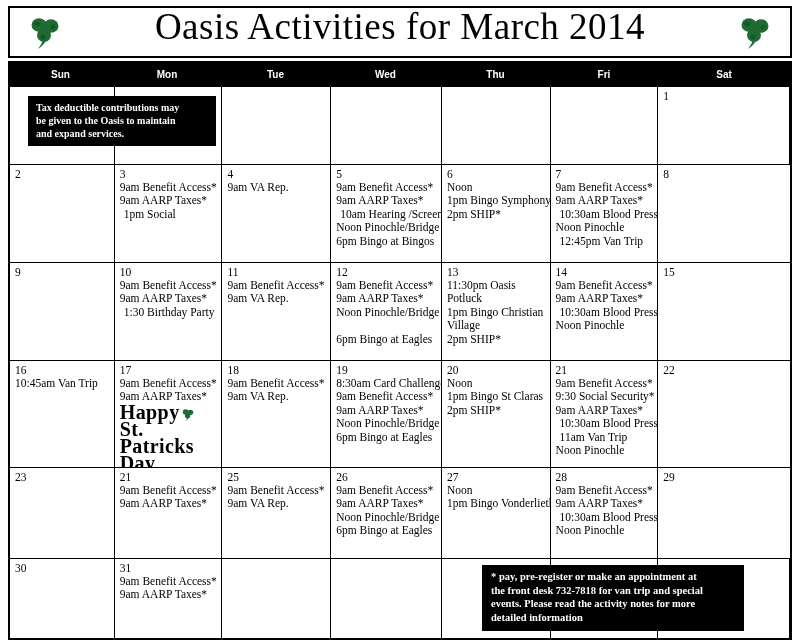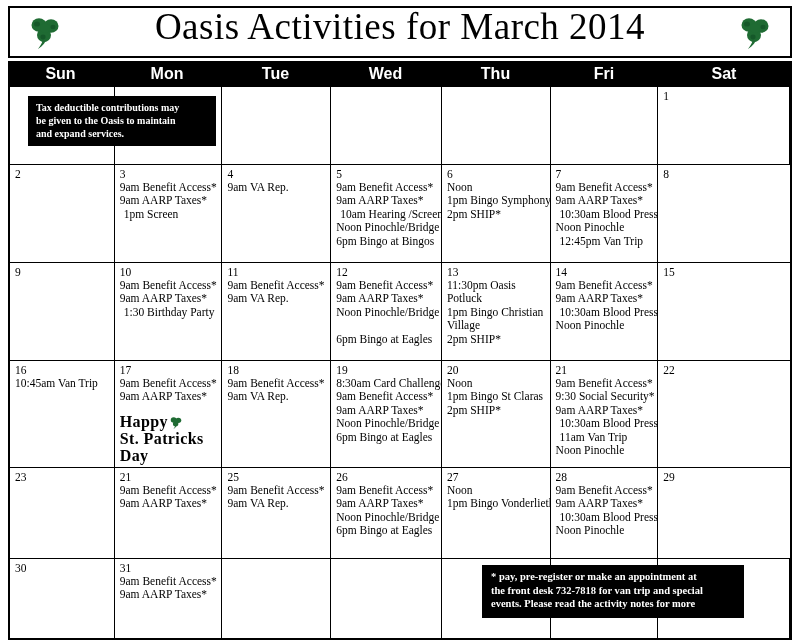--- a/index.html
+++ b/index.html
@@ -41,21 +41,21 @@
   .dow-row{
     display:flex;
     background:#000000;
     height:26px;
     margin-top:3px;
   }
   .dow{
     color:#ffffff;
     font-family:"Liberation Sans", sans-serif;
     font-weight:bold;
-    font-size:16px;
+    font-size:10px;
     display:flex;align-items:center;justify-content:center;
     box-sizing:border-box;
   }
 
   
   .grid{
     border:2px solid #000;
     border-top:none;
     box-sizing:border-box;
   }
@@ -137,25 +137,24 @@
   .noteboxB .line{
     font-family:"Liberation Serif", serif;
     font-size:10.5px;
     line-height:13.5px;
     white-space:nowrap;
     font-weight:bold;
   }
 
   
   .stpat{
-    margin-top:9px;
     position:relative;
     font-family:"Liberation Serif", serif;
     font-weight:bold;
-    font-size:16px;
+    font-size:20px;
     line-height:17px;
     letter-spacing:0.4px;
   }
   .stpat .mini-clover{
     display:inline-block;
     width:14px;height:14px;
     vertical-align:-3px;
     margin-left:1px;
   }
 </style>
@@ -230,21 +229,21 @@
         </div>
       </div>
       <div class="week w1">
         <div class="cell c0">
           <div class="daynum">2</div>
         </div>
         <div class="cell c1">
           <div class="daynum">3</div>
           <div class="ev">9am Benefit Access*</div>
           <div class="ev">9am AARP Taxes*</div>
-          <div class="ev indent"> 1pm  Screen</div>
+          <div class="ev indent"> 1pm  Social</div>
         </div>
         <div class="cell c2">
           <div class="daynum">4</div>
           <div class="ev">9am VA Rep.</div>
         </div>
         <div class="cell c3">
           <div class="daynum">5</div>
           <div class="ev">9am Benefit Access*</div>
           <div class="ev">9am AARP Taxes*</div>
           <div class="ev indent"> 10am Hearing /Screen*</div>
@@ -410,17 +409,18 @@
         </div>
         <div class="cell c2"></div>
         <div class="cell c3"></div>
         <div class="cell c4"></div>
         <div class="cell c5"></div>
         <div class="cell c6"></div>
         <div class="noteboxB">
           <div class="line">* pay, pre-register or make an appointment at</div>
           <div class="line">the front desk 732-7818 for van trip and special</div>
           <div class="line">events.  Please read the activity notes for more</div>
+          <div class="line">detailed    information</div>
         </div>
       </div>
     </div>
 
 </div>
 
 </body></html>

